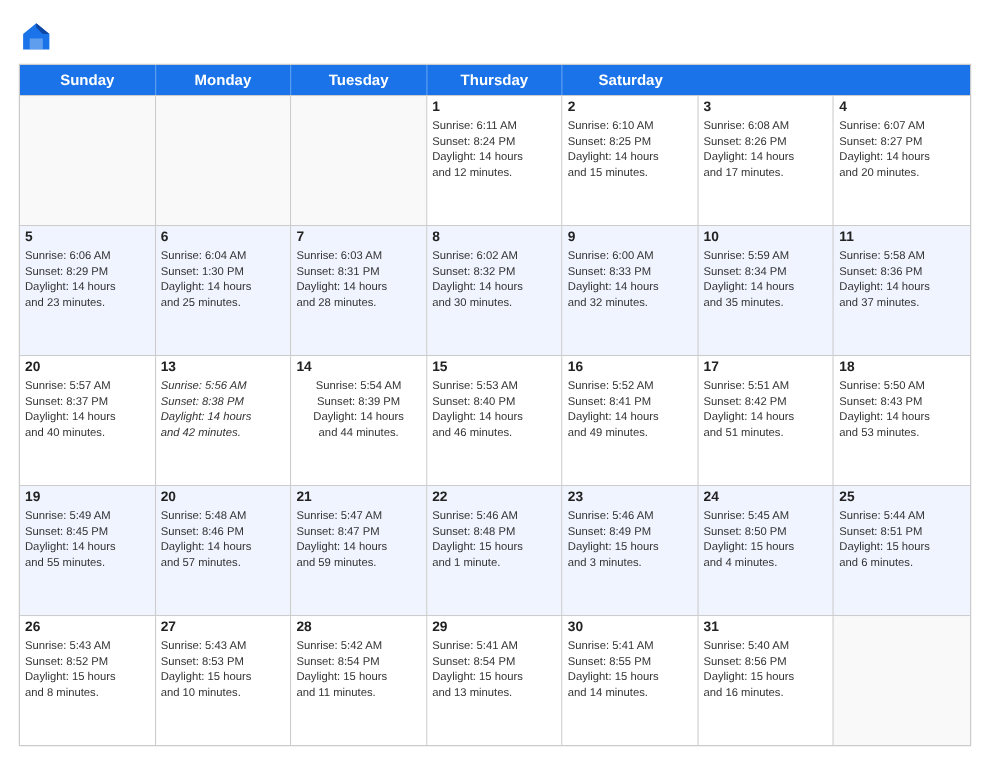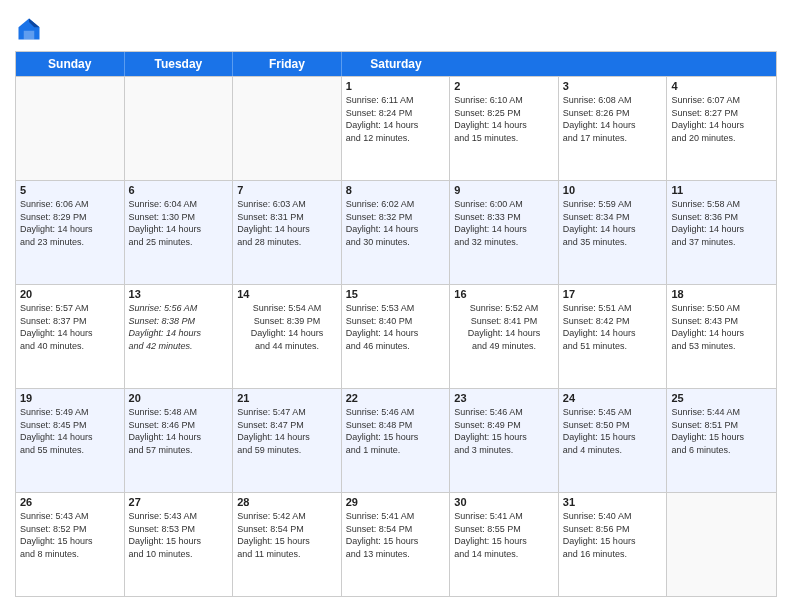--- a/index.html
+++ b/index.html
@@ -127,22 +127,23 @@
     </div>
     <div class="title-block">
       <div class="main-title"></div>
       <div class="subtitle"></div>
     </div>
   </div>
 
   <div class="calendar">
     <div class="cal-header-row">
     <div class="cal-header-cell">Sunday</div>
+        <div class="cal-header-cell">Monday</div>
         <div class="cal-header-cell">Tuesday</div>
-        <div class="cal-header-cell">Friday</div>
+        <div class="cal-header-cell">Thursday</div>
         <div class="cal-header-cell">Saturday</div>
       </div>
     <div class="cal-body">
     <div class="cal-week">
           <div class="cal-cell empty"></div>
           <div class="cal-cell empty"></div>
           <div class="cal-cell empty"></div>
           <div class="cal-cell">
             <div class="day-num">1</div>
             <div class="day-info" style="white-space: pre-line;">Sunrise: 6:11 AM
@@ -247,21 +248,21 @@
           </div>
           <div class="cal-cell">
             <div class="day-num">15</div>
             <div class="day-info" style="white-space: pre-line;">Sunrise: 5:53 AM
 Sunset: 8:40 PM
 Daylight: 14 hours
 and 46 minutes.</div>
           </div>
           <div class="cal-cell">
             <div class="day-num">16</div>
-            <div class="day-info" style="white-space: pre-line; text-align: center;">Sunrise: 5:52 AM
+            <div class="day-info" style="white-space: pre-line;">Sunrise: 5:52 AM
 Sunset: 8:41 PM
 Daylight: 14 hours
 and 49 minutes.</div>
           </div>
           <div class="cal-cell">
             <div class="day-num">17</div>
             <div class="day-info" style="white-space: pre-line;">Sunrise: 5:51 AM
 Sunset: 8:42 PM
 Daylight: 14 hours
 and 51 minutes.</div>

